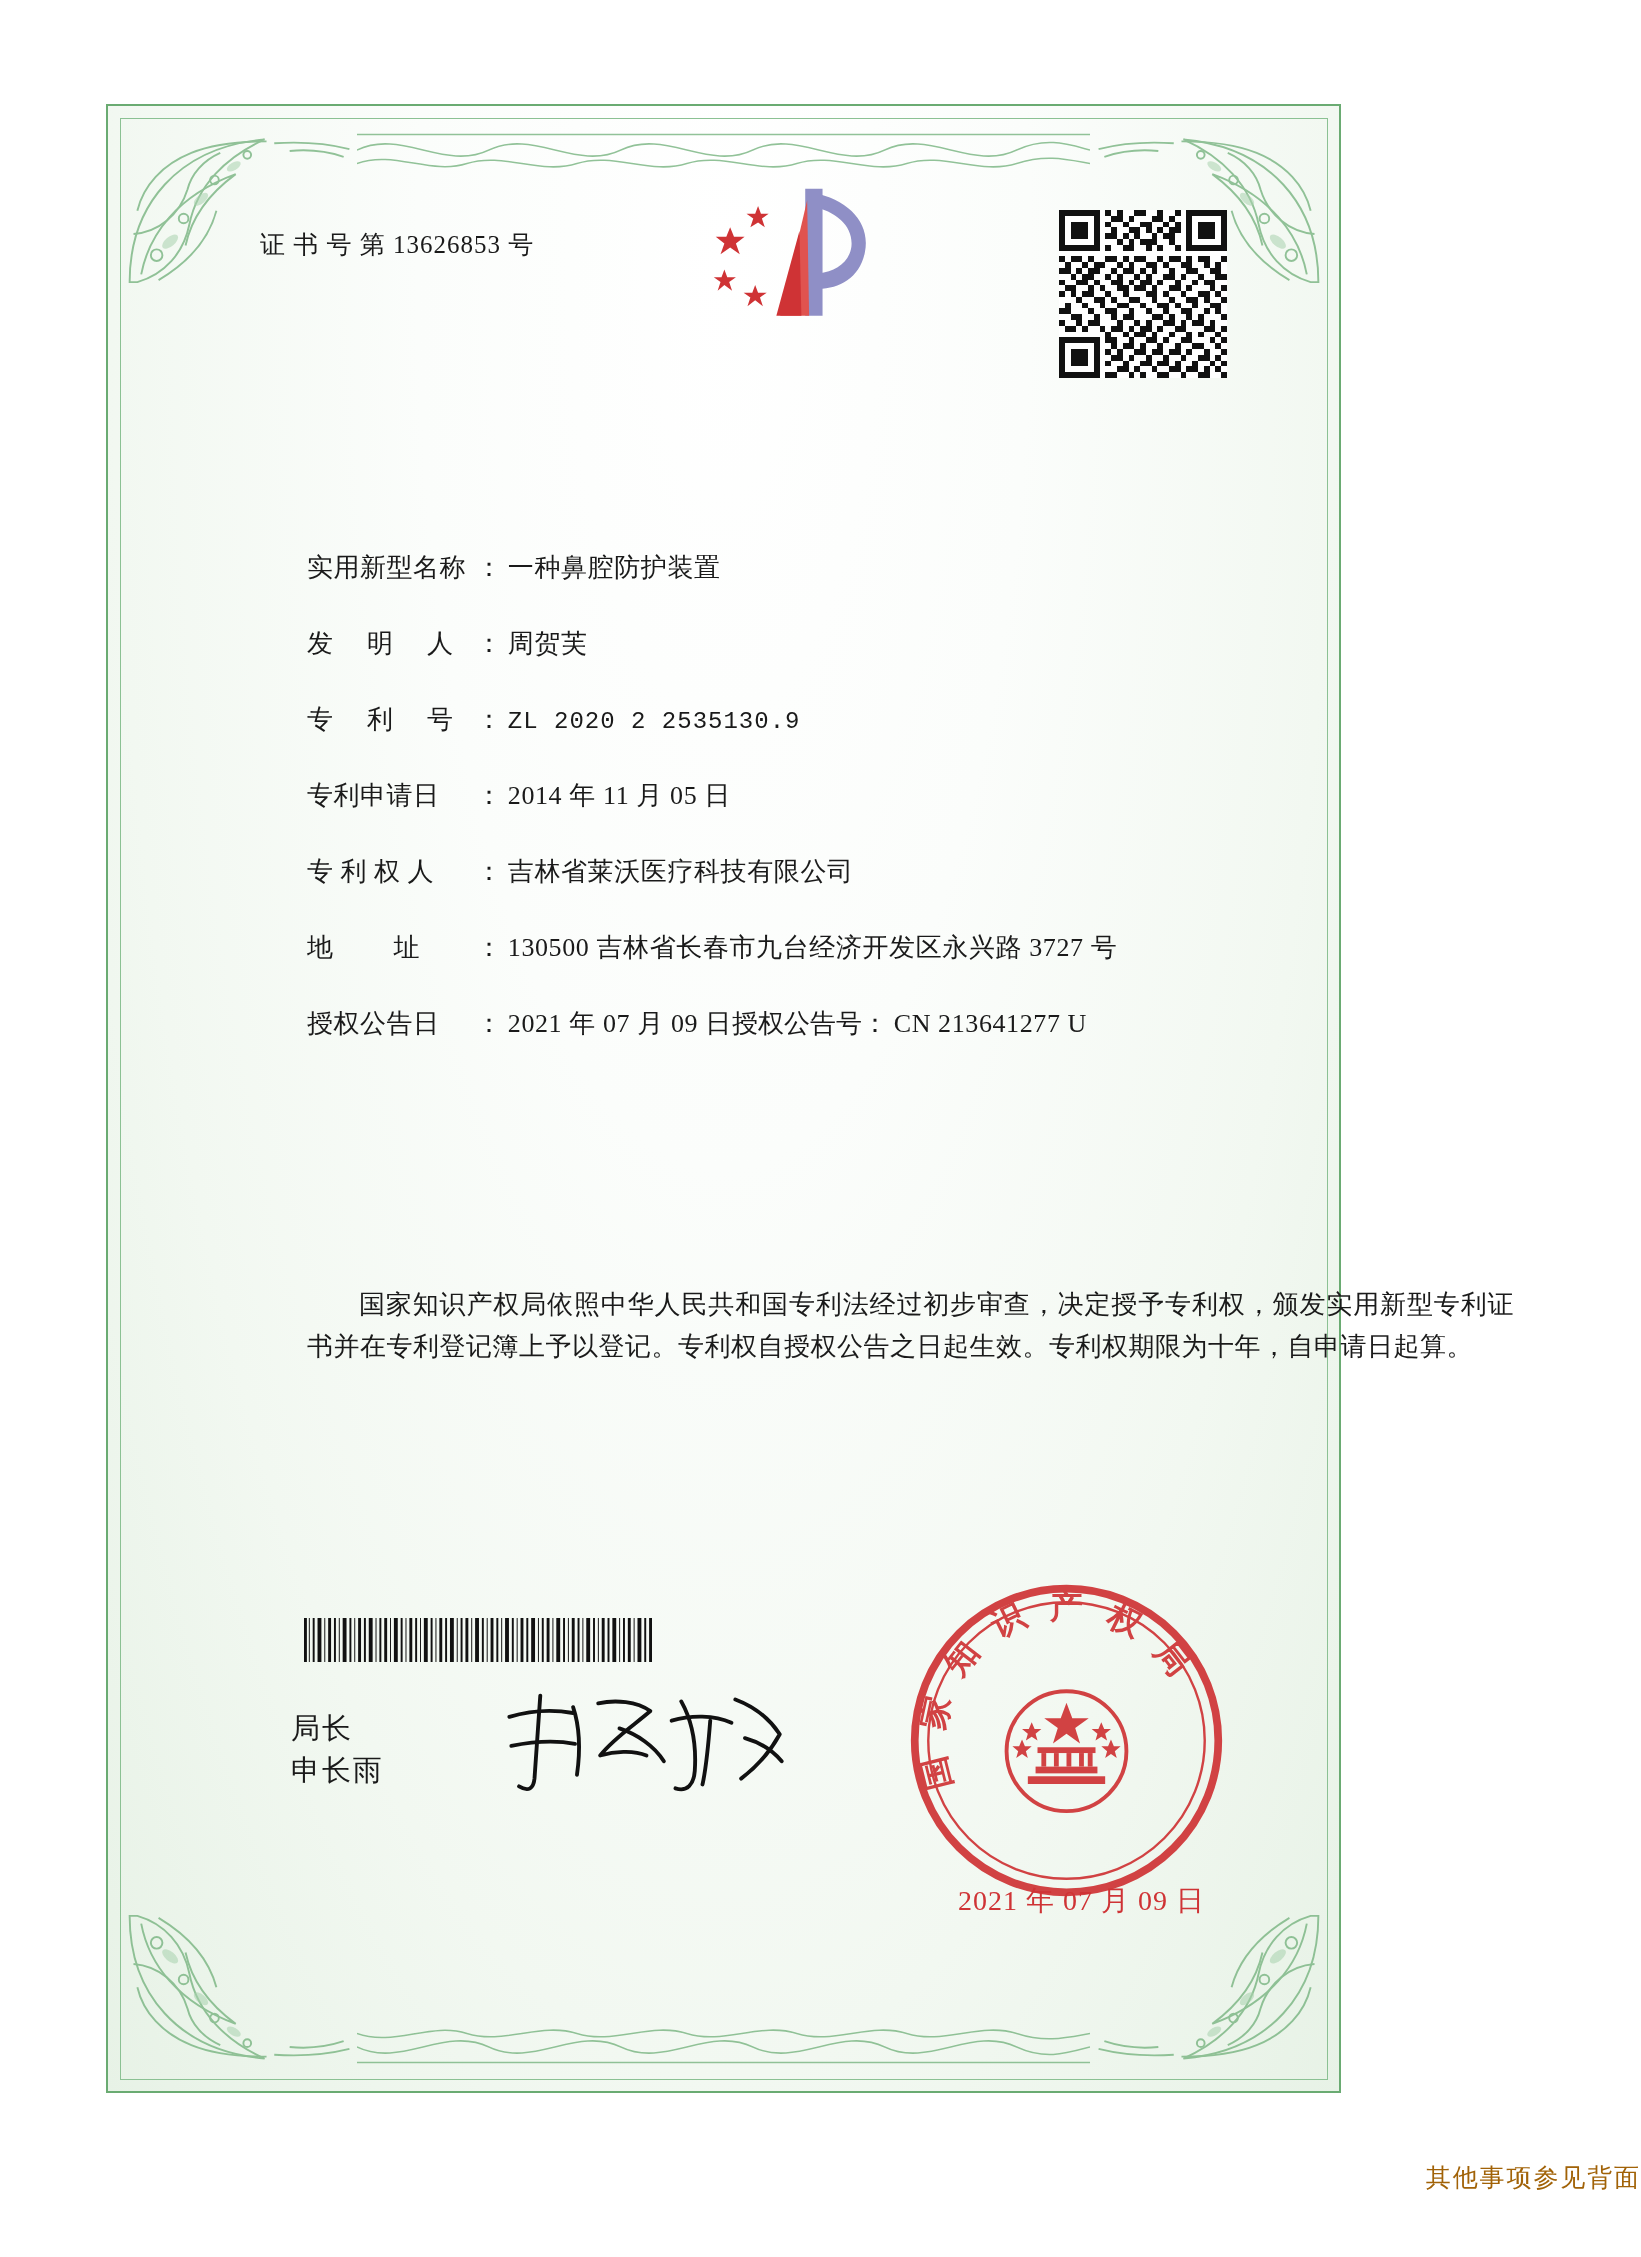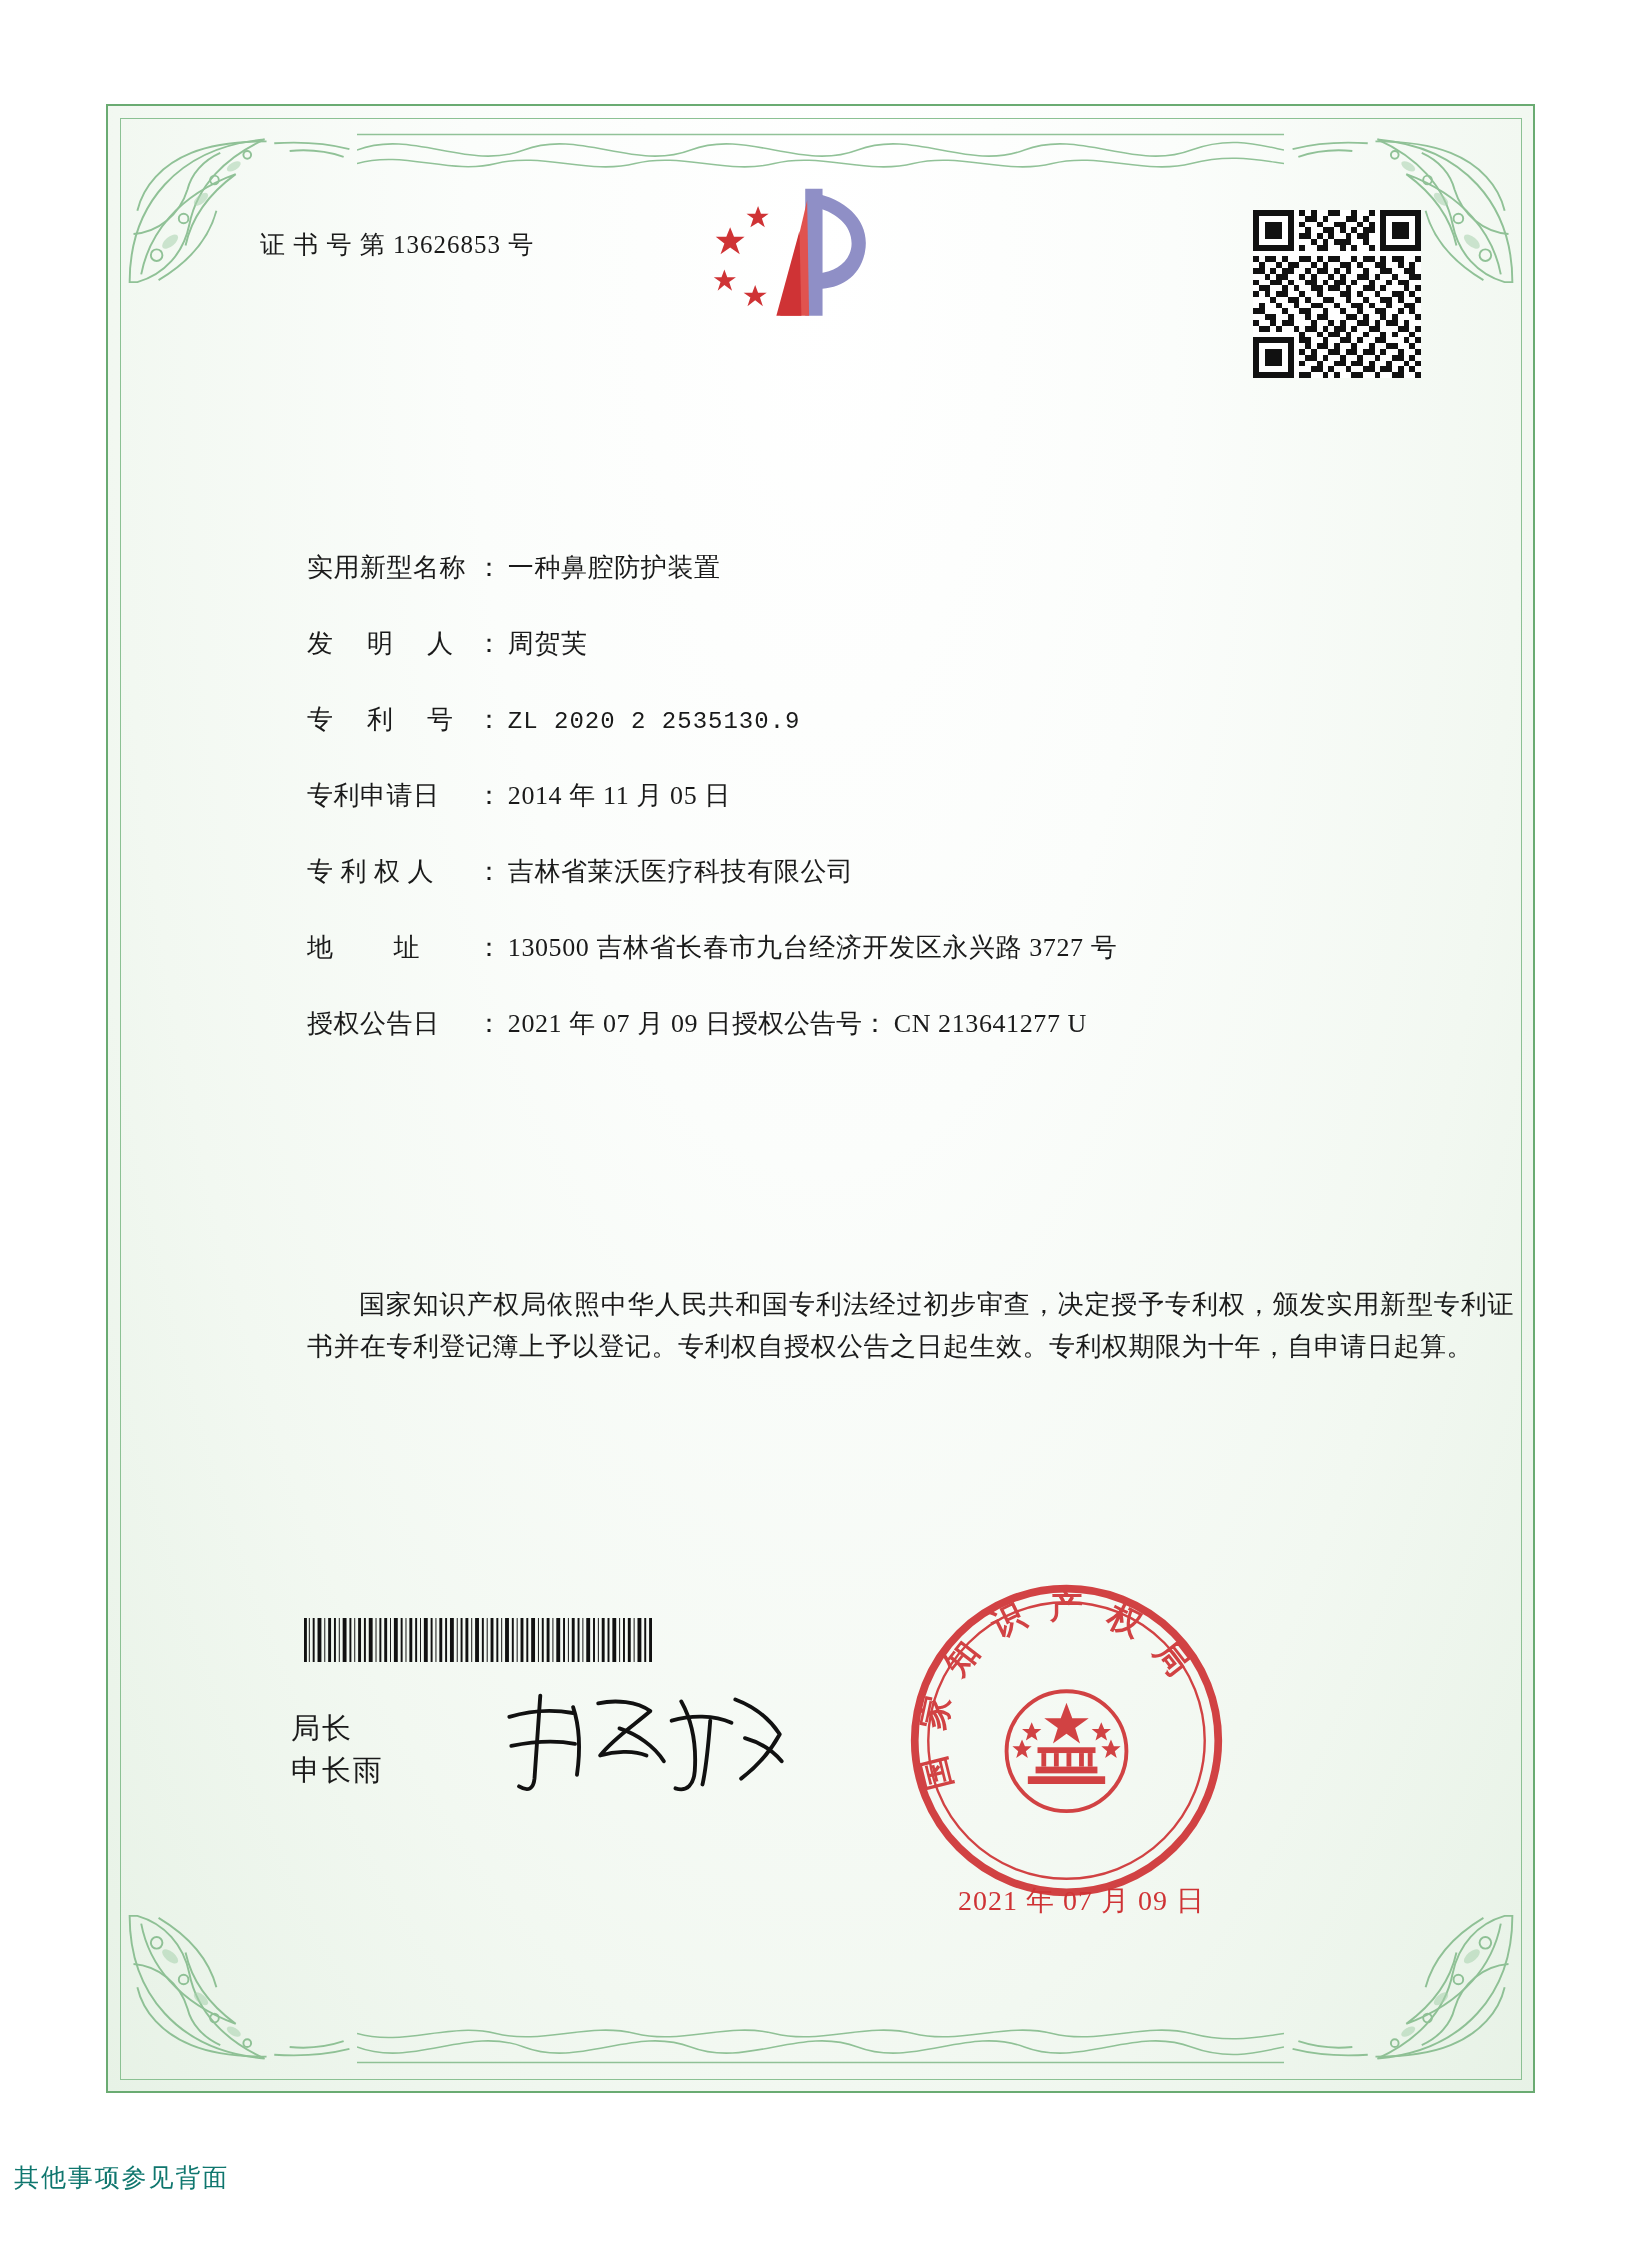--- a/index.html
+++ b/index.html
@@ -14,21 +14,21 @@
     color: #1a1a1a;
     position: relative;
     overflow: hidden;
   }
 
   
   .certificate {
     position: absolute;
     left: 106px;
     top: 104px;
-    width: 1429px;
+    width: 1235px;
     height: 1989px;
     background:
       radial-gradient(ellipse at 50% 8%, #ffffff 0%, #fbfdfb 35%, #f2f8f1 70%, #e7f2e6 100%);
     box-sizing: border-box;
   }
 
   
   .border-outer {
     position: absolute;
     inset: 0;
@@ -214,24 +214,24 @@
     left: 0; right: 0;
     top: 1894px;
     text-align: center;
     font-size: 25px;
     letter-spacing: 1px;
   }
   .outside-footer {
     position: absolute;
     left: 14px; right: 0;
     top: 2161px;
-    text-align: left;
+    text-align: right;
     font-size: 25px;
     letter-spacing: 1.9px;
-    color: #0f766e;
+    color: #a16207;
   }
 </style>
 </head>
 <body>
 
 <div class="certificate">
 
   <div class="border-outer"></div>
   <div class="border-inner"></div>
 

